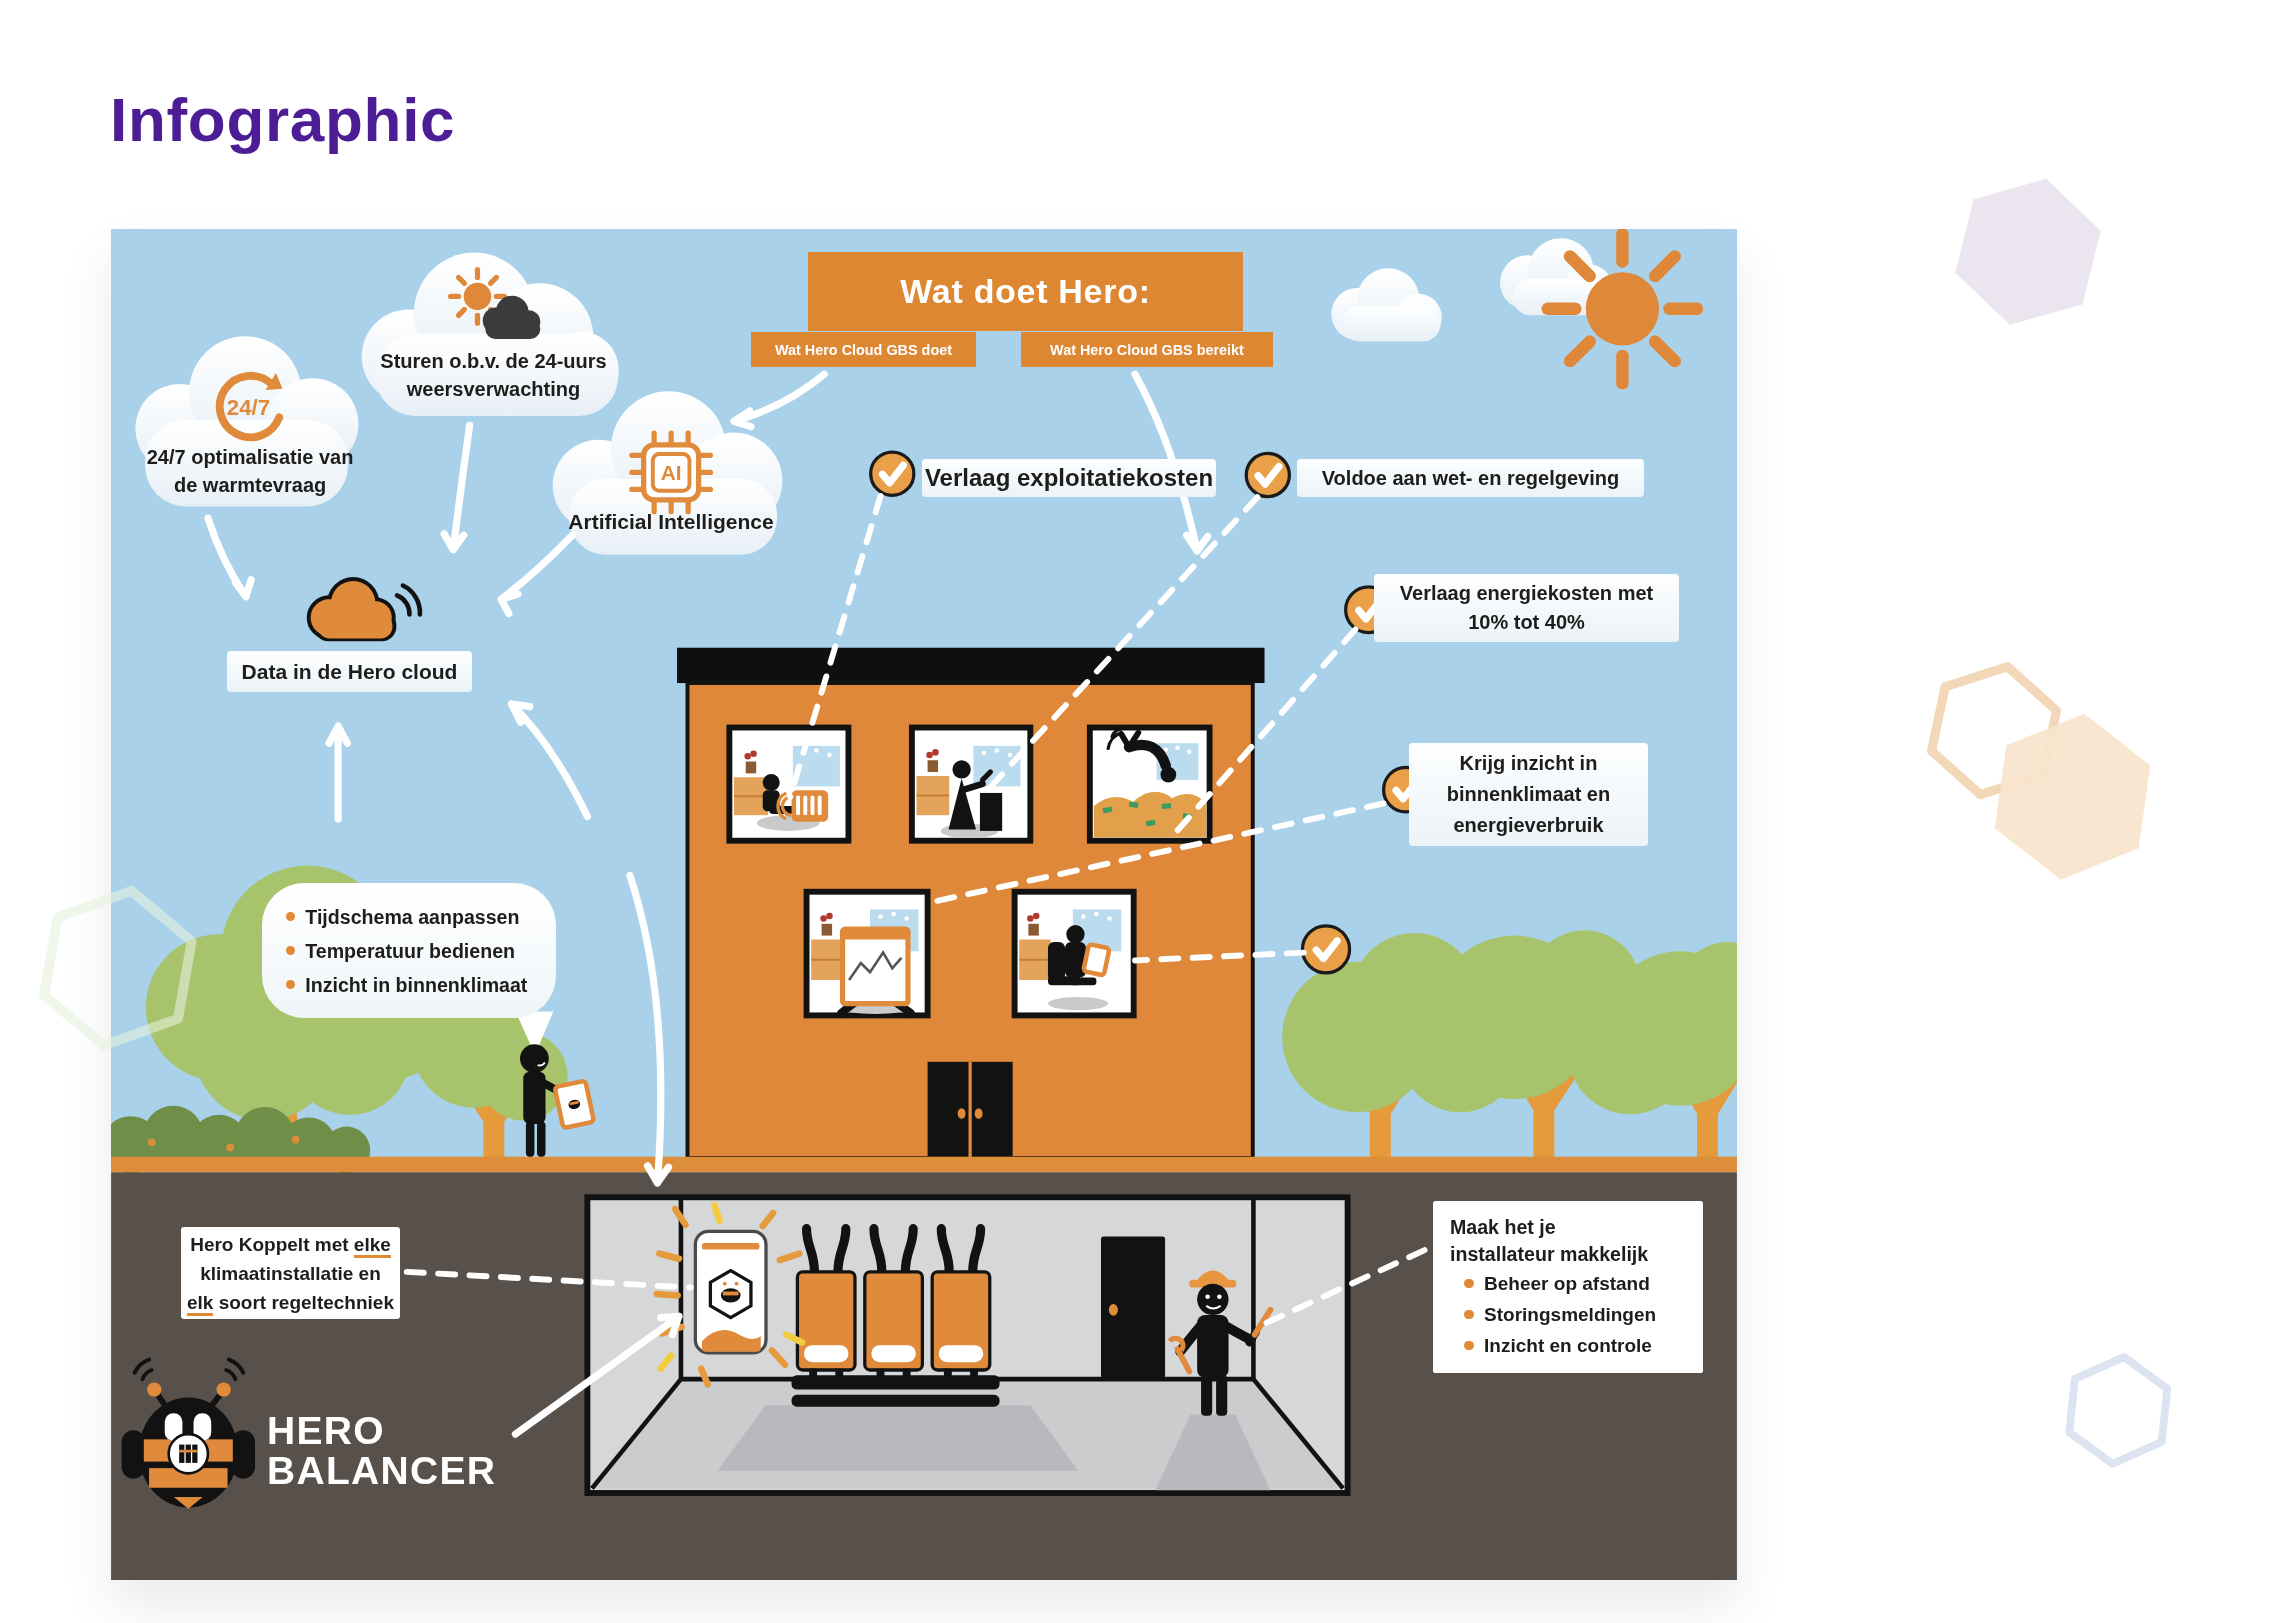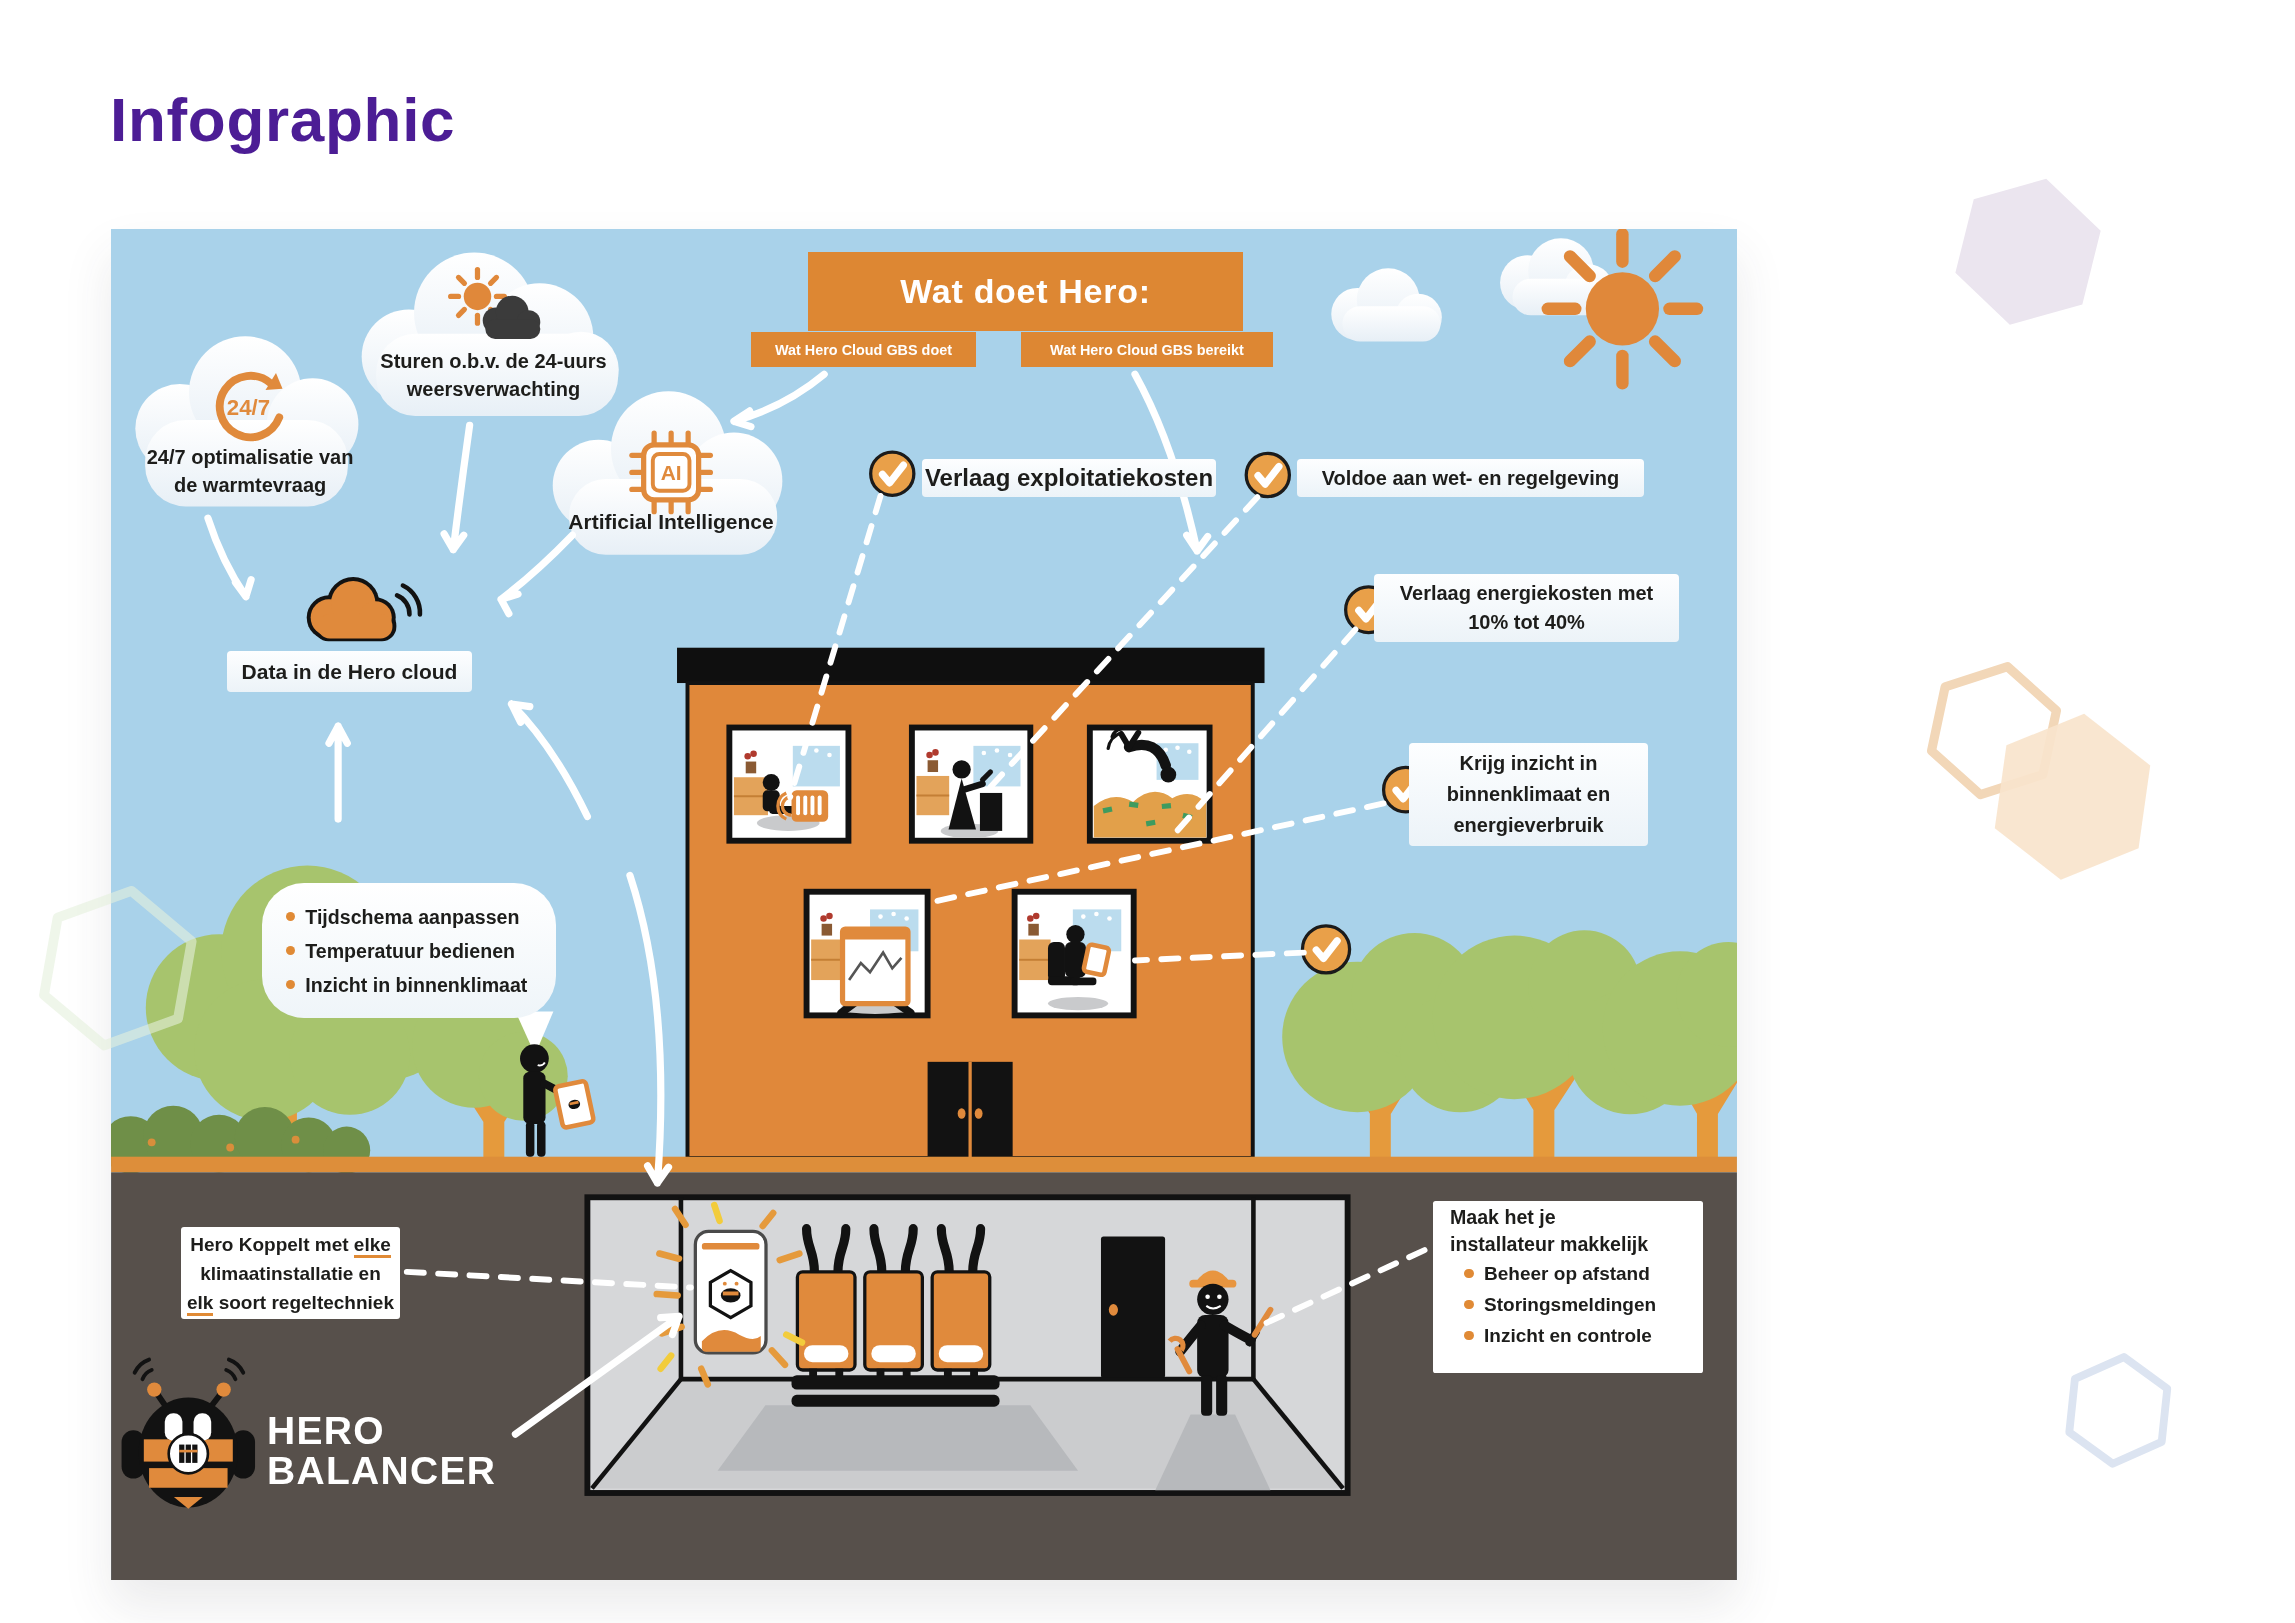--- a/index.html
+++ b/index.html
@@ -14,21 +14,21 @@
   .obox{background:#DD8733;color:#fff;text-align:center;display:flex;align-items:center;justify-content:center;}
   .lbl{background:linear-gradient(180deg,#FDFEFF 0%,#ECF3F8 100%);border-radius:3.9px;text-align:center;
        display:flex;flex-direction:column;justify-content:center;}
   .cloudtxt{text-align:center;}
   .bubble{background:linear-gradient(180deg,#FFFFFF 0%,#EFF5F9 100%);border-radius:42px;
           display:flex;flex-direction:column;justify-content:center;padding-left:23.6px;box-sizing:border-box;}
   .brow{display:flex;align-items:center;font-size:19.6px;line-height:34px;font-weight:700;color:#1D1D1B;}
   .dot{width:9.2px;height:9.2px;border-radius:50%;background:#E08A35;margin-right:10.5px;flex:0 0 auto;}
   .ubox{background:#fff;border-radius:3px;}
   .u{border-bottom:3.9px solid #E08A35;}
-  .ibox{background:#fff;border-radius:2.6px;box-sizing:border-box;padding:3px 17px;}
+  .ibox{background:#fff;border-radius:2.6px;box-sizing:border-box;padding:13px 17px;}
   .ibox .it{font-size:19.6px;line-height:27px;font-weight:700;}
   .ibox .brow{font-size:19px;line-height:31px;margin-left:14.4px;}
   .logo-word{position:absolute;color:#fff;font-weight:800;font-size:39px;letter-spacing:1.3px;line-height:39px;}
   .hexlayer{position:absolute;left:0;top:0;width:2295px;height:1623px;pointer-events:none;}
 </style>
 </head>
 <body>
 
 <div class="page">
 

